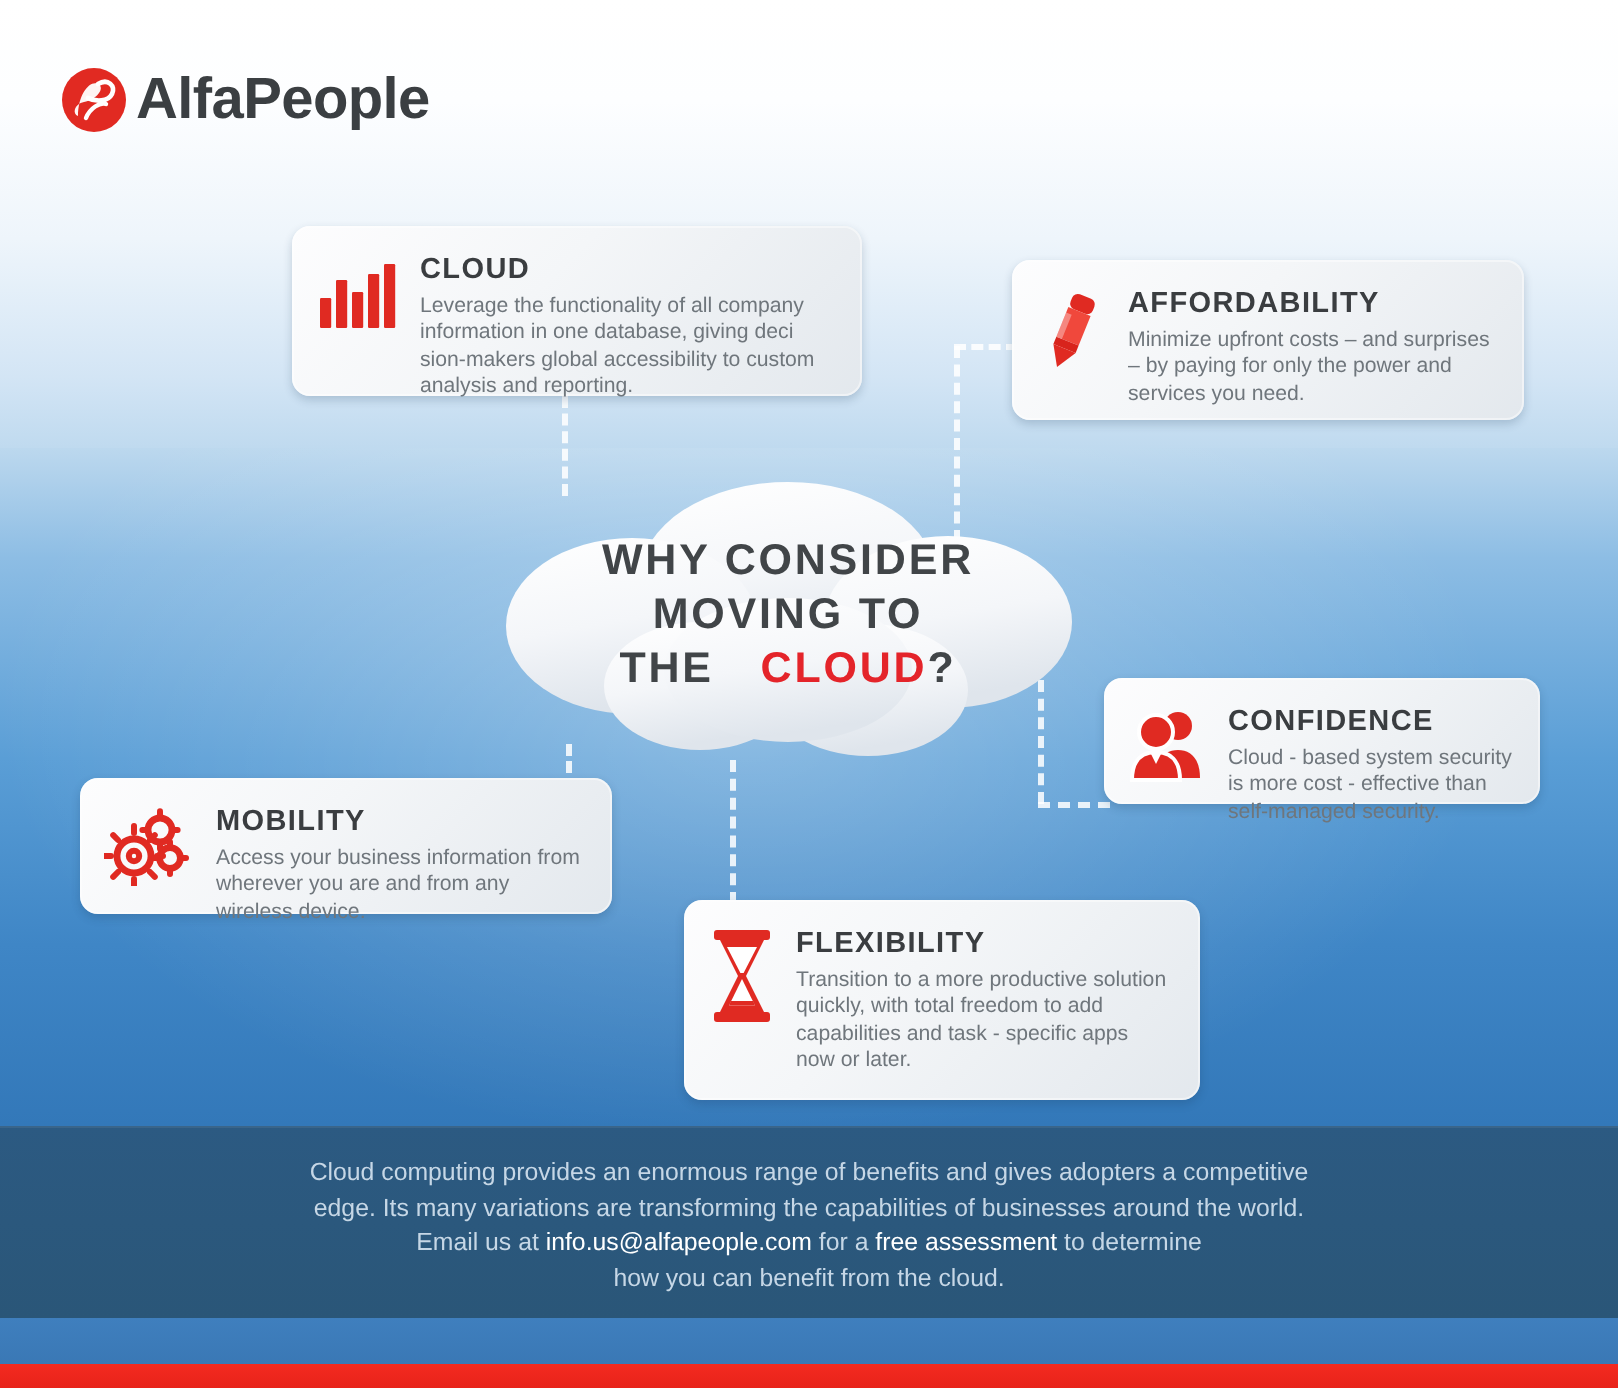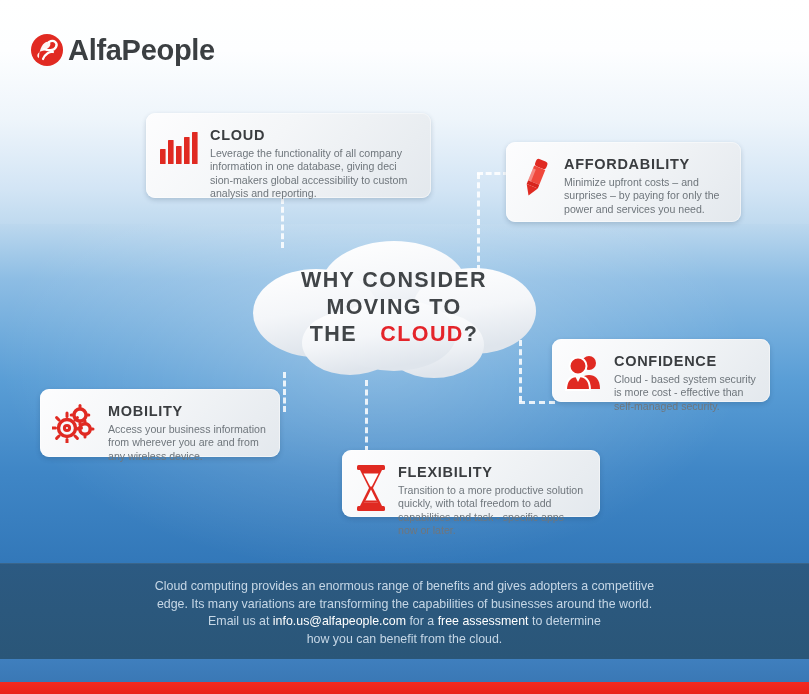--- a/index.html
+++ b/index.html
@@ -72,24 +72,24 @@
   .card-body{margin-left:10px;}
   .card-title{
     color:#3a3d40;font-weight:bold;font-size:14.5px;letter-spacing:0.7px;
     margin:0 0 4px 0;line-height:16px;
   }
   .card-desc{
     color:#6f767c;font-size:10.6px;line-height:13.4px;margin:0;
   }
 
   #card-power{left:146px;top:113px;width:285px;height:85px;}
-  #card-afford{left:506px;top:130px;width:235px;height:80px;margin-top:12px;}
+  #card-afford{left:506px;top:130px;width:256px;height:80px;}
   #card-confidence{left:552px;top:339px;width:218px;height:63px;}
-  #card-mobility{left:40px;top:389px;width:240px;height:68px;}
-  #card-flexibility{left:342px;top:450px;width:258px;height:67px;}
+  #card-mobility{left:40px;top:389px;width:266px;height:68px;}
+  #card-flexibility{left:342px;top:450px;width:258px;height:100px;}
 
   
   .footer-text{
     position:absolute;left:0;top:578px;width:809px;text-align:center;
     color:#c6d7e6;font-size:12.4px;line-height:17.6px;
   }
   .footer-text b{color:#ffffff;font-weight:normal;}
 </style>
 </head>
 <body>

